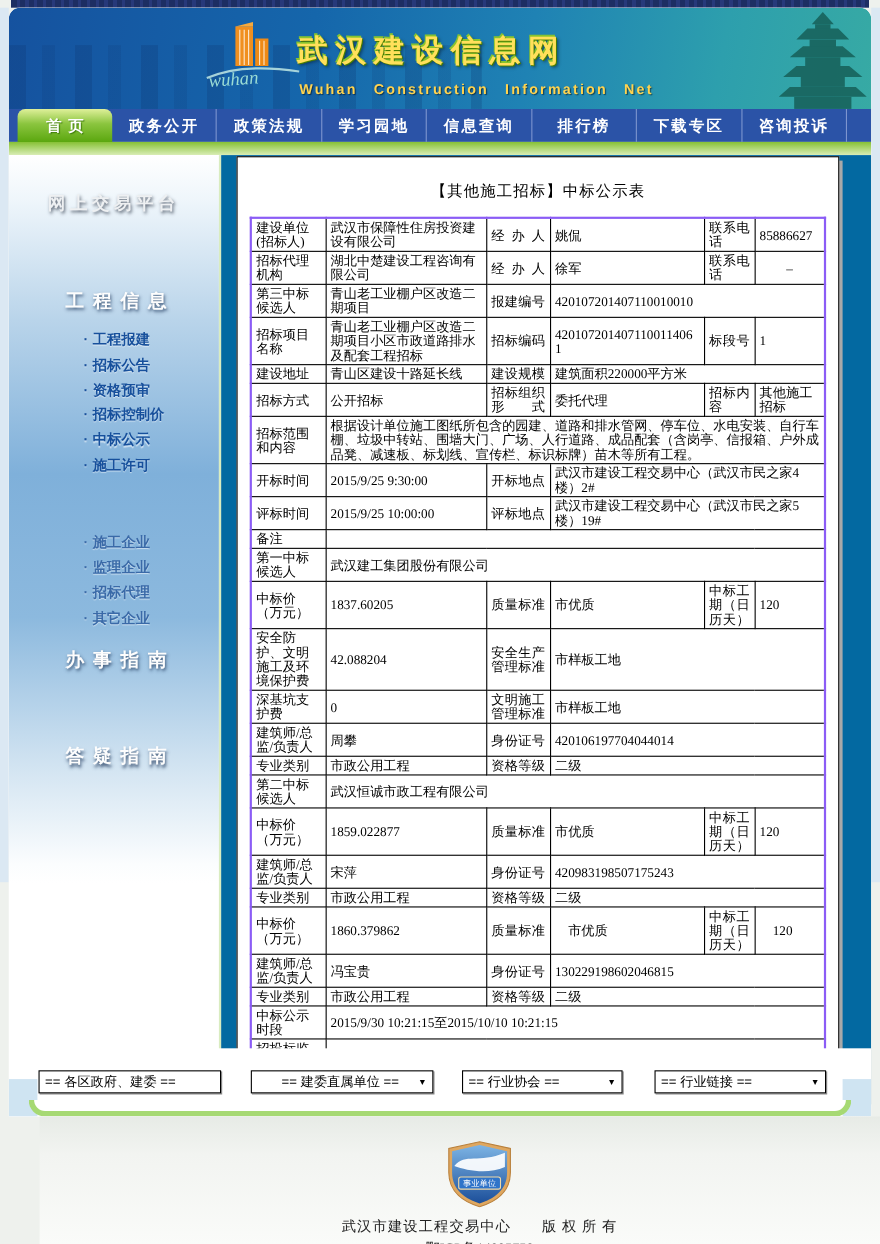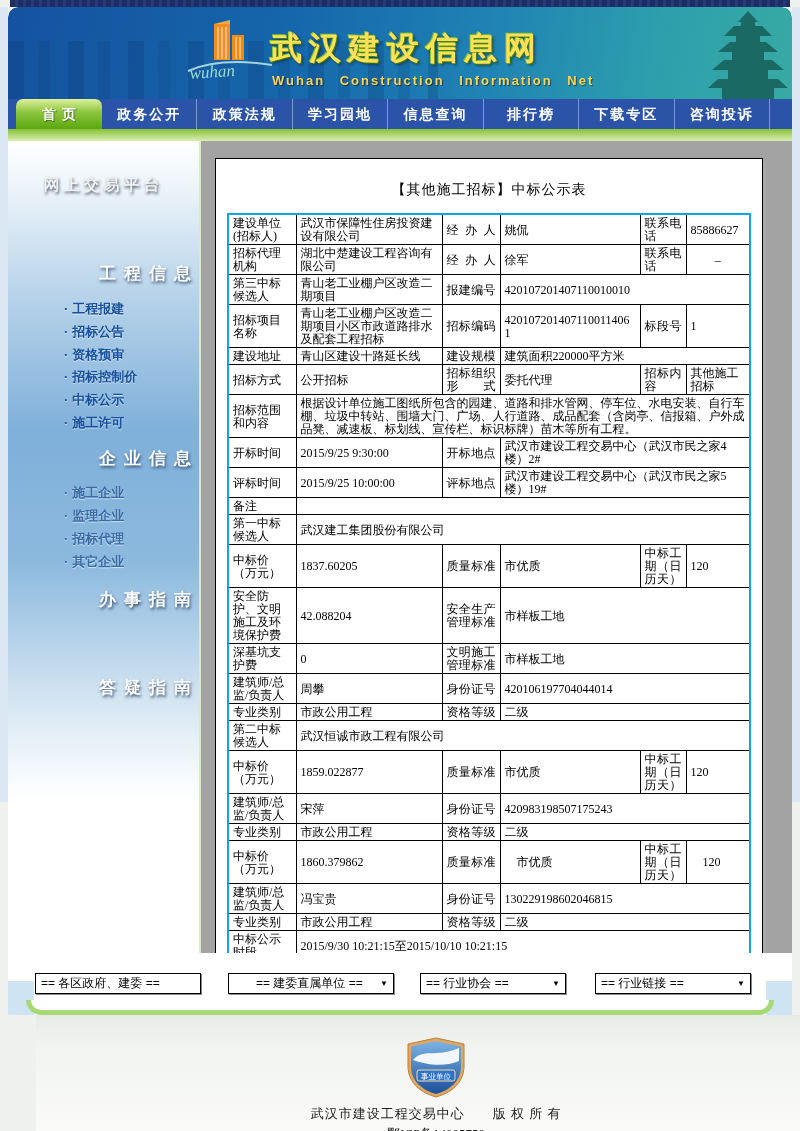--- a/index.html
+++ b/index.html
@@ -17,21 +17,21 @@
   .frame { position:absolute; left:8px; top:7px; width:784px; height:1008px;
     background:#fff; overflow:hidden; border-radius:10px 10px 0 0; }
 
   
   .banner { position:relative; height:92px; border-radius:10px 10px 0 0; overflow:hidden;
     background:linear-gradient(100deg,#15529f 0%,#1566ab 35%,#1f82b4 60%,#2d9fad 82%,#37aaa4 100%); }
   .skyline { position:absolute; left:0; bottom:0; width:430px; height:58px; opacity:.45;
     background:repeating-linear-gradient(90deg, rgba(13,52,110,.55) 0 16px, transparent 16px 30px,
       rgba(13,52,110,.35) 30px 42px, transparent 42px 60px); }
   .logo { position:absolute; left:178px; top:12px; }
-  .site-title { position:absolute; left:262px; top:20px; font-size:32px; font-weight:bold;
+  .site-title { position:absolute; left:262px; top:20px; font-size:28px; font-weight:bold;
     letter-spacing:7px; color:#ffe05a; white-space:nowrap;
     text-shadow:1px 1px 0 #4a7d00,-1px -1px 0 #86c32e,2px 2px 3px rgba(0,0,0,.45); }
   .site-sub { position:absolute; left:264px; top:66px; font-size:13px; font-weight:bold;
     letter-spacing:2px; word-spacing:9px; color:#ffd34f; white-space:nowrap;
     text-shadow:1px 1px 1px rgba(0,0,0,.5); }
   .pagoda { position:absolute; right:4px; top:2px; opacity:.88; }
 
   
   .navbar { display:flex; height:30px; background:#2b53a7; align-items:stretch; }
   .tab-home { width:86px; margin-left:8px; border-radius:7px 7px 0 0; text-align:center;
@@ -44,44 +44,44 @@
   .green-strip { height:12px; background:linear-gradient(#86c134,#d9edb6); }
 
   
   .main { display:flex; min-height:812px; background:#fff; }
   .sidebar { position:relative; width:193px; border-right:2px solid #d9ecc0;
     background:linear-gradient(180deg,#ffffff 0px,#eff6fb 40px,#b9d4ea 150px,#7fb0da 290px,
       #8cb9de 420px,#d4e5f2 560px,#fbfdfe 645px,#ffffff 662px,#ffffff 100%); }
   .s-platform { position:absolute; left:0; top:34px; width:100%; text-align:center;
     font-size:16px; font-weight:bold; letter-spacing:4px; color:#eef0f2;
     text-shadow:1px 2px 3px rgba(70,80,95,.9); }
-  .s-head { position:absolute; left:0; width:100%; text-align:right; font-size:17px;
+  .s-head { position:absolute; left:0; width:100%; text-align:center; font-size:17px;
     font-weight:bold; letter-spacing:8px; color:#fdfdfd; white-space:nowrap;
     text-shadow:1px 2px 3px rgba(35,60,95,.85); padding-left:12px; }
-  .s-item { position:absolute; left:56px; height:22px; font-size:13px; font-weight:bold;
+  .s-item { position:absolute; left:68px; height:22px; font-size:13px; font-weight:bold;
     color:#17509c; cursor:pointer; text-decoration:none; white-space:nowrap;
     text-shadow:0 1px 1px rgba(255,255,255,.6); }
   .s-item::before { content:"·"; margin-right:4px; }
   .s-item.ent { color:#3a6aa8; }
 
-  .content { flex:1; padding:17px 0 0 14px; background:#a3a3a3; }
+  .content { flex:1; padding:1px 0 0 14px; background:#0369a1; }
   .panel { width:548px; min-height:800px; border:1px solid #000; background:#fff;
     box-shadow:3px 4px 0 #a9a9a9; }
   .form-title { margin-top:22px; text-align:center; font-size:14px; letter-spacing:1px;
     color:#000; font-family:"Liberation Serif","DejaVu Serif",serif; }
 
   table.bid { width:522px; margin:14px auto 10px auto; border-collapse:collapse;
     table-layout:fixed; font-family:"Liberation Serif","DejaVu Serif",serif; }
   table.bid td { border:1px solid #000; font-size:12px; line-height:13px;
     padding:2px 4px 1px 4px; color:#000; word-break:break-all; vertical-align:middle; }
   table.bid td.l { text-align:left; }
   table.bid td.l.mid { text-align:justify; text-align-last:justify; }
   table.bid td.v { text-align:left; }
   table.bid td.center { text-align:center; }
-  table.bid { border:2px solid #0ea5e9; }
+  table.bid { border:2px solid #8b5cf6; }
 
   
   .bottom-zone { position:absolute; left:0; right:0; bottom:0; height:62px; background:#fff; }
   .corner { position:absolute; bottom:0; width:26px; height:34px; background:#cfe4f2; }
   .corner.cl { left:0; } .corner.cr { right:0; }
   .green-cap { position:absolute; left:18px; right:18px; bottom:0; height:15px;
     border:5px solid #a6d973; border-top:none; border-radius:0 0 16px 16px; background:#fff; }
   .dd { position:absolute; top:20px; height:21px; background:#fff; border:1px solid #000;
     box-shadow:1px 1px 0 #888; display:flex; align-items:center; justify-content:space-between;
     padding:0 5px; font-size:12px; color:#000; cursor:pointer; white-space:nowrap; overflow:hidden; }
@@ -158,21 +158,20 @@
   <div class="main">
     <div class="sidebar">
       <div class="s-platform">网上交易平台</div>
       <div class="s-head" style="top:121px">工程信息</div>
       <a class="s-item" style="top:159px">工程报建</a>
       <a class="s-item" style="top:182px">招标公告</a>
       <a class="s-item" style="top:205px">资格预审</a>
       <a class="s-item" style="top:227px">招标控制价</a>
       <a class="s-item" style="top:250px">中标公示</a>
       <a class="s-item" style="top:273px">施工许可</a>
-      <div class="s-head" style="top:306px">企业信息</div>
       <a class="s-item ent" style="top:343px">施工企业</a>
       <a class="s-item ent" style="top:366px">监理企业</a>
       <a class="s-item ent" style="top:389px">招标代理</a>
       <a class="s-item ent" style="top:412px">其它企业</a>
       <div class="s-head" style="top:447px">办事指南</div>
       <div class="s-head" style="top:535px">答疑指南</div>
     </div>
 
     <div class="content">
       <div class="panel">

